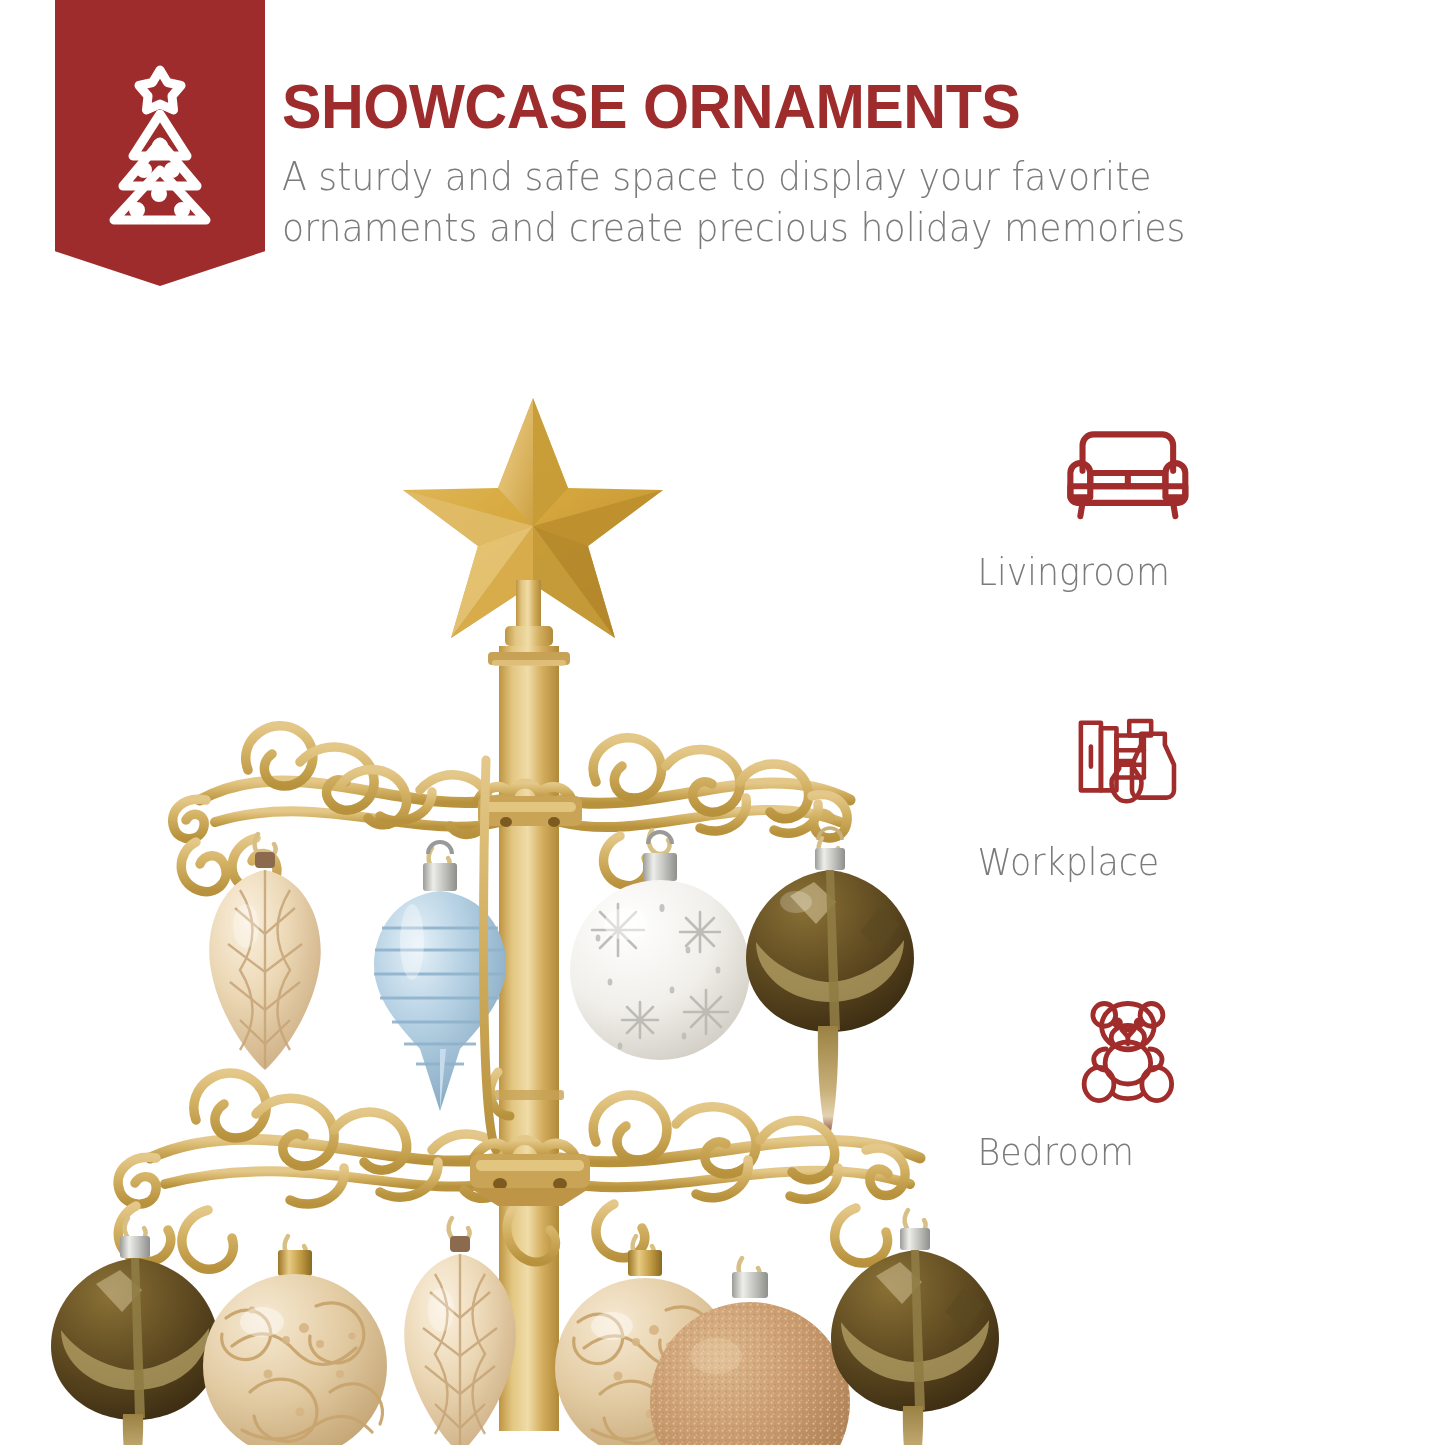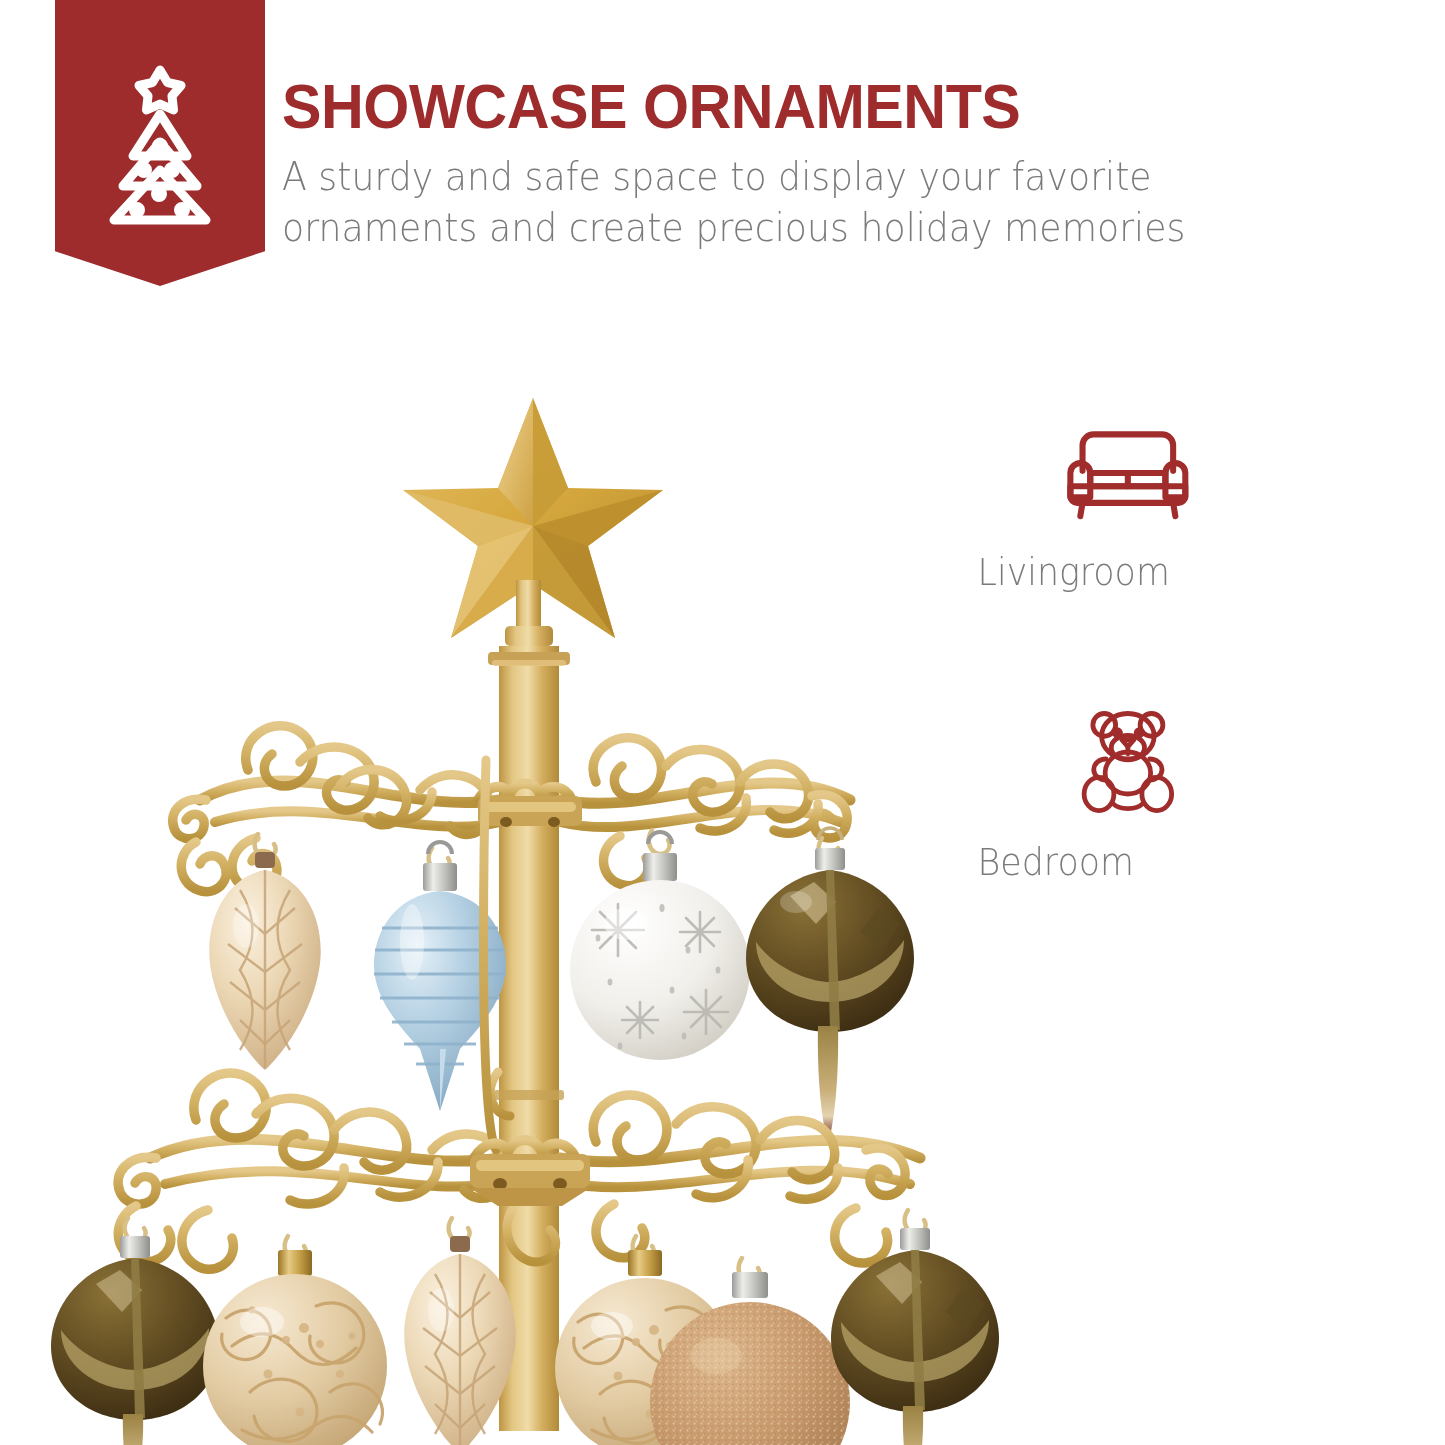--- a/index.html
+++ b/index.html
@@ -153,20 +153,45 @@
           <path d="M13 60 h104 v9 a6 6 0 0 1 -6 6 H19 a6 6 0 0 1 -6 -6 Z"></path>
           <path d="M31 48 H99 V60 H31 Z"></path>
           <path d="M65 48 V60"></path>
           <path d="M24 75 L22 87"></path>
           <path d="M106 75 L108 87"></path>
         </g>
       </svg>
       <div class="feature-label">Livingroom</div>
     </div>
 
+    <div class="feature">
+      <svg class="feature-icon" viewBox="0 0 130 115">
+        <g fill="none" stroke="#A02C2C" stroke-width="5" stroke-linejoin="round" stroke-linecap="round">
+
+          <rect x="13" y="14" width="22" height="74"></rect>
+          <path d="M24 40 V62"></path>
+
+          <rect x="35" y="20" width="17" height="68"></rect>
+
+          <path d="M52 28 H82"></path>
+          <path d="M52 44 H82"></path>
+          <path d="M52 60 H82"></path>
+          <path d="M52 74 H82"></path>
+          <path d="M52 28 V74"></path>
+          <path d="M82 28 V74"></path>
+
+          <rect x="66" y="12" width="24" height="16"></rect>
+
+          <path d="M79 26 h26 v12 l10 22 v28 a8 8 0 0 1 -8 8 H77 a8 8 0 0 1 -8 -8 V60 l10 -22 Z"></path>
+
+          <path d="M55 56 h16 v8 l8 12 a16 20 0 0 1 -16 24 a16 20 0 0 1 -16 -24 l8 -12 Z"></path>
+        </g>
+      </svg>
+      <div class="feature-label">Workplace</div>
+    </div>
 
     <div class="feature">
       <svg class="feature-icon" viewBox="0 0 130 120">
         <g fill="none" stroke="#A02C2C" stroke-width="5.5" stroke-linejoin="round" stroke-linecap="round">
 
           <circle cx="38" cy="17" r="13"></circle>
           <circle cx="92" cy="17" r="13"></circle>
 
           <ellipse cx="65" cy="30" rx="30" ry="26"></ellipse>
 

